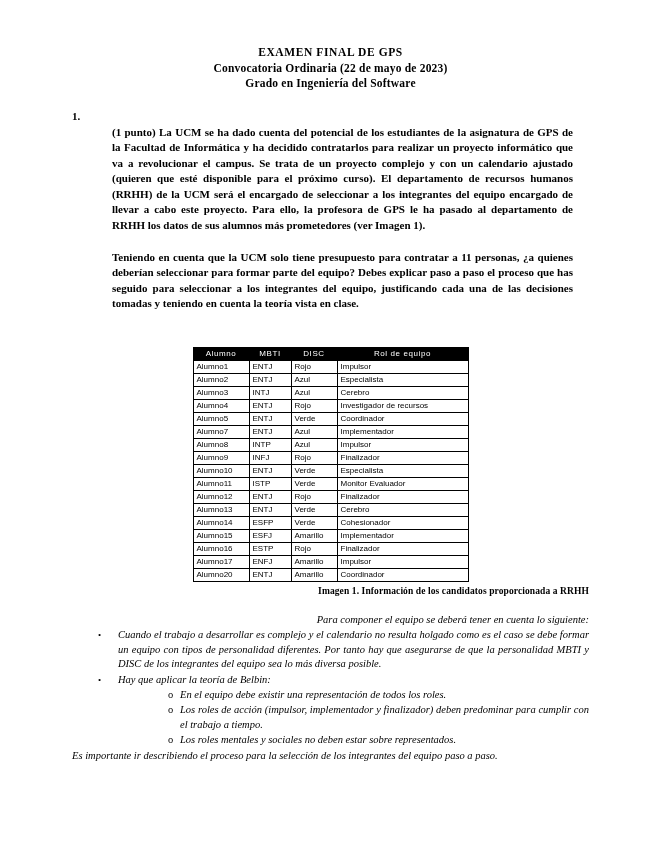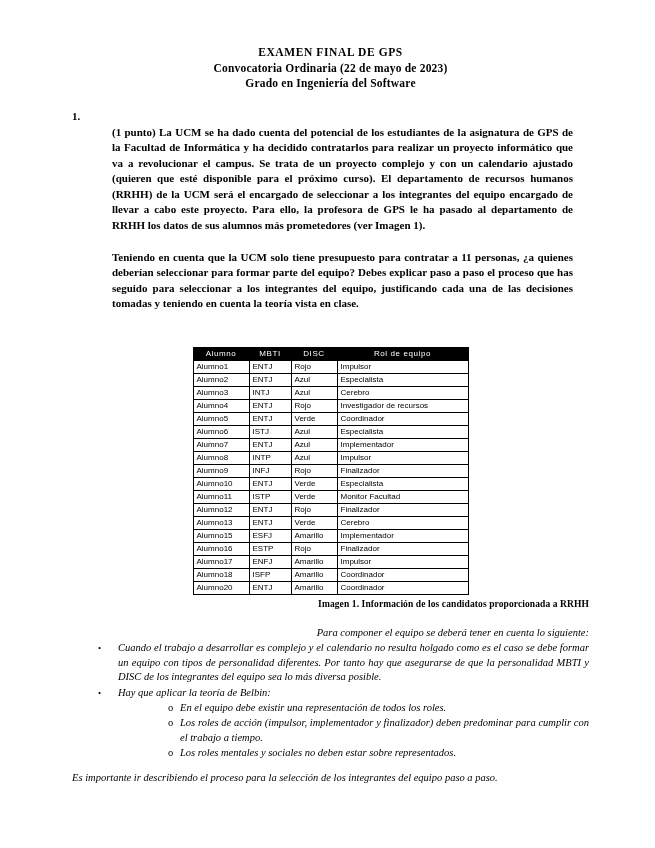--- a/index.html
+++ b/index.html
@@ -136,21 +136,21 @@
   }
   .bullet-row .btext {
     flex: 1 1 auto;
     text-align: justify;
   }
   .lvl1 { padding-left: 26px; }
   .lvl1 .marker { width: 20px; font-size: 9px; line-height: 14.4px; }
   .lvl2 { padding-left: 96px; }
   .lvl2 .marker { width: 12px; font-size: 10.5px; line-height: 14.4px; }
   .closing {
-    margin-top: 10px;
+    margin-top: 1px;
     text-align: justify;
   }
 </style>
 </head>
 <body>
 
 <div class="page">
 
   <div class="title-block">
     <div class="title-line t1">EXAMEN FINAL DE GPS</div>
@@ -207,26 +207,20 @@
             <td>Rojo</td>
             <td>Investigador de recursos</td>
           </tr>
         <tr>
             <td>Alumno5</td>
             <td>ENTJ</td>
             <td>Verde</td>
             <td>Coordinador</td>
           </tr>
         <tr>
-            <td>Alumno6</td>
-            <td>ISTJ</td>
-            <td>Azul</td>
-            <td>Especialista</td>
-          </tr>
-        <tr>
             <td>Alumno7</td>
             <td>ENTJ</td>
             <td>Azul</td>
             <td>Implementador</td>
           </tr>
         <tr>
             <td>Alumno8</td>
             <td>INTP</td>
             <td>Azul</td>
             <td>Impulsor</td>
@@ -240,59 +234,59 @@
         <tr>
             <td>Alumno10</td>
             <td>ENTJ</td>
             <td>Verde</td>
             <td>Especialista</td>
           </tr>
         <tr>
             <td>Alumno11</td>
             <td>ISTP</td>
             <td>Verde</td>
-            <td>Monitor Facultad</td>
+            <td>Monitor Evaluador</td>
           </tr>
         <tr>
             <td>Alumno12</td>
             <td>ENTJ</td>
             <td>Rojo</td>
             <td>Finalizador</td>
           </tr>
         <tr>
             <td>Alumno13</td>
             <td>ENTJ</td>
             <td>Verde</td>
             <td>Cerebro</td>
+          </tr>
+        <tr>
+            <td>Alumno14</td>
+            <td>ESFP</td>
+            <td>Verde</td>
+            <td>Cohesionador</td>
           </tr>
         <tr>
             <td>Alumno15</td>
             <td>ESFJ</td>
             <td>Amarillo</td>
             <td>Implementador</td>
           </tr>
         <tr>
             <td>Alumno16</td>
             <td>ESTP</td>
             <td>Rojo</td>
             <td>Finalizador</td>
           </tr>
         <tr>
             <td>Alumno17</td>
             <td>ENFJ</td>
             <td>Amarillo</td>
             <td>Impulsor</td>
           </tr>
         <tr>
-            <td>Alumno18</td>
-            <td>ISFP</td>
-            <td>Amarillo</td>
-            <td>Coordinador</td>
-          </tr>
-        <tr>
             <td>Alumno20</td>
             <td>ENTJ</td>
             <td>Amarillo</td>
             <td>Coordinador</td>
           </tr>
       </tbody>
     </table>
   </div>
 
   <div class="caption">Imagen 1. Información de los candidatos proporcionada a RRHH</div>

